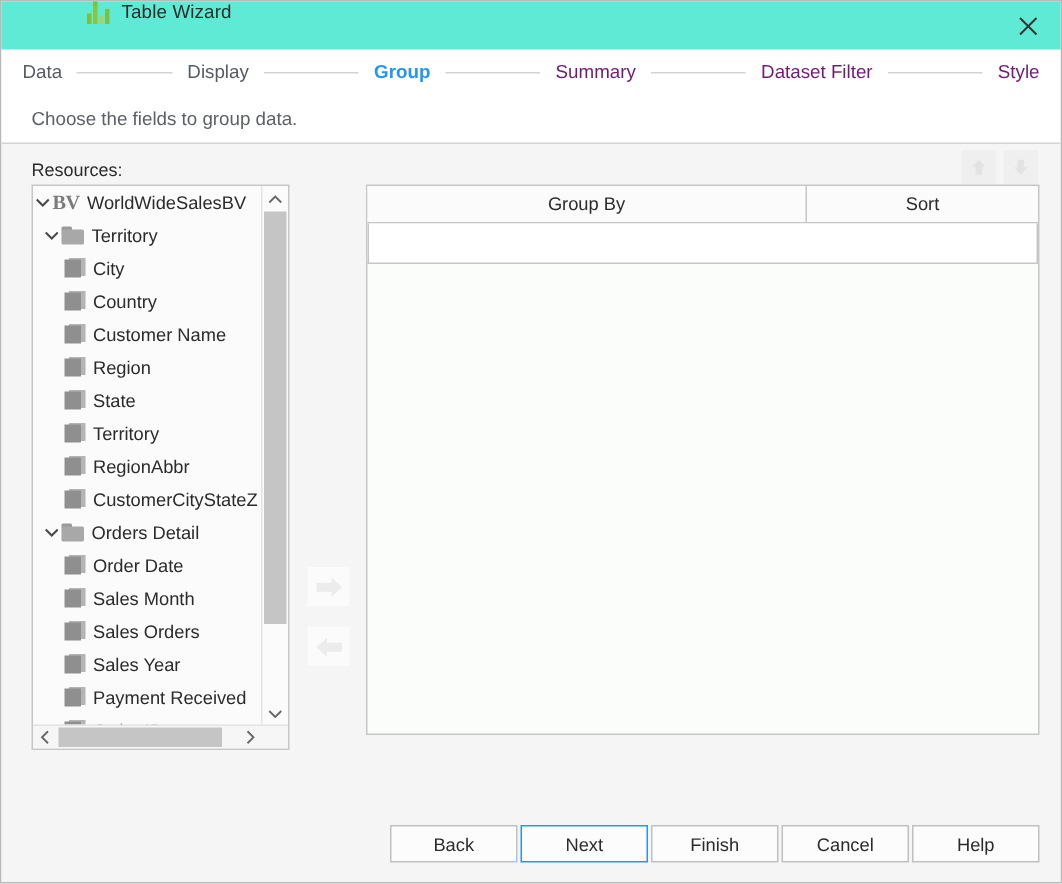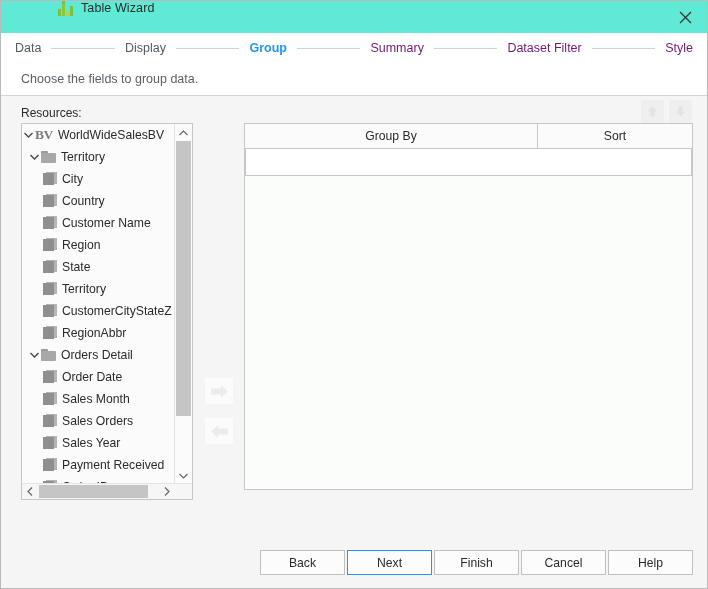--- a/index.html
+++ b/index.html
@@ -504,28 +504,28 @@
               <span class="back"></span>
               <span class="front"></span>
             </span>
             <span>Territory</span>
           </div>
           <div class="tree-row indent-2">
             <span class="field-ico">
               <span class="back"></span>
               <span class="front"></span>
             </span>
+            <span>RegionAbbr</span>
+          </div>
+          <div class="tree-row indent-2">
+            <span class="field-ico">
+              <span class="back"></span>
+              <span class="front"></span>
+            </span>
             <span>CustomerCityStateZ</span>
-          </div>
-          <div class="tree-row indent-2">
-            <span class="field-ico">
-              <span class="back"></span>
-              <span class="front"></span>
-            </span>
-            <span>RegionAbbr</span>
           </div>
           <div class="tree-row indent-1">
             <span class="chev">
               <svg width="9" height="6" viewBox="0 0 9 6">
                 <path d="M0.5 1 L4.5 5 L8.5 1" stroke="#4a4a4a" stroke-width="1.4" fill="none"></path>
               </svg>
             </span>
             <span class="folder-ico">
               <span class="tab"></span>
               <span class="bod"></span>

